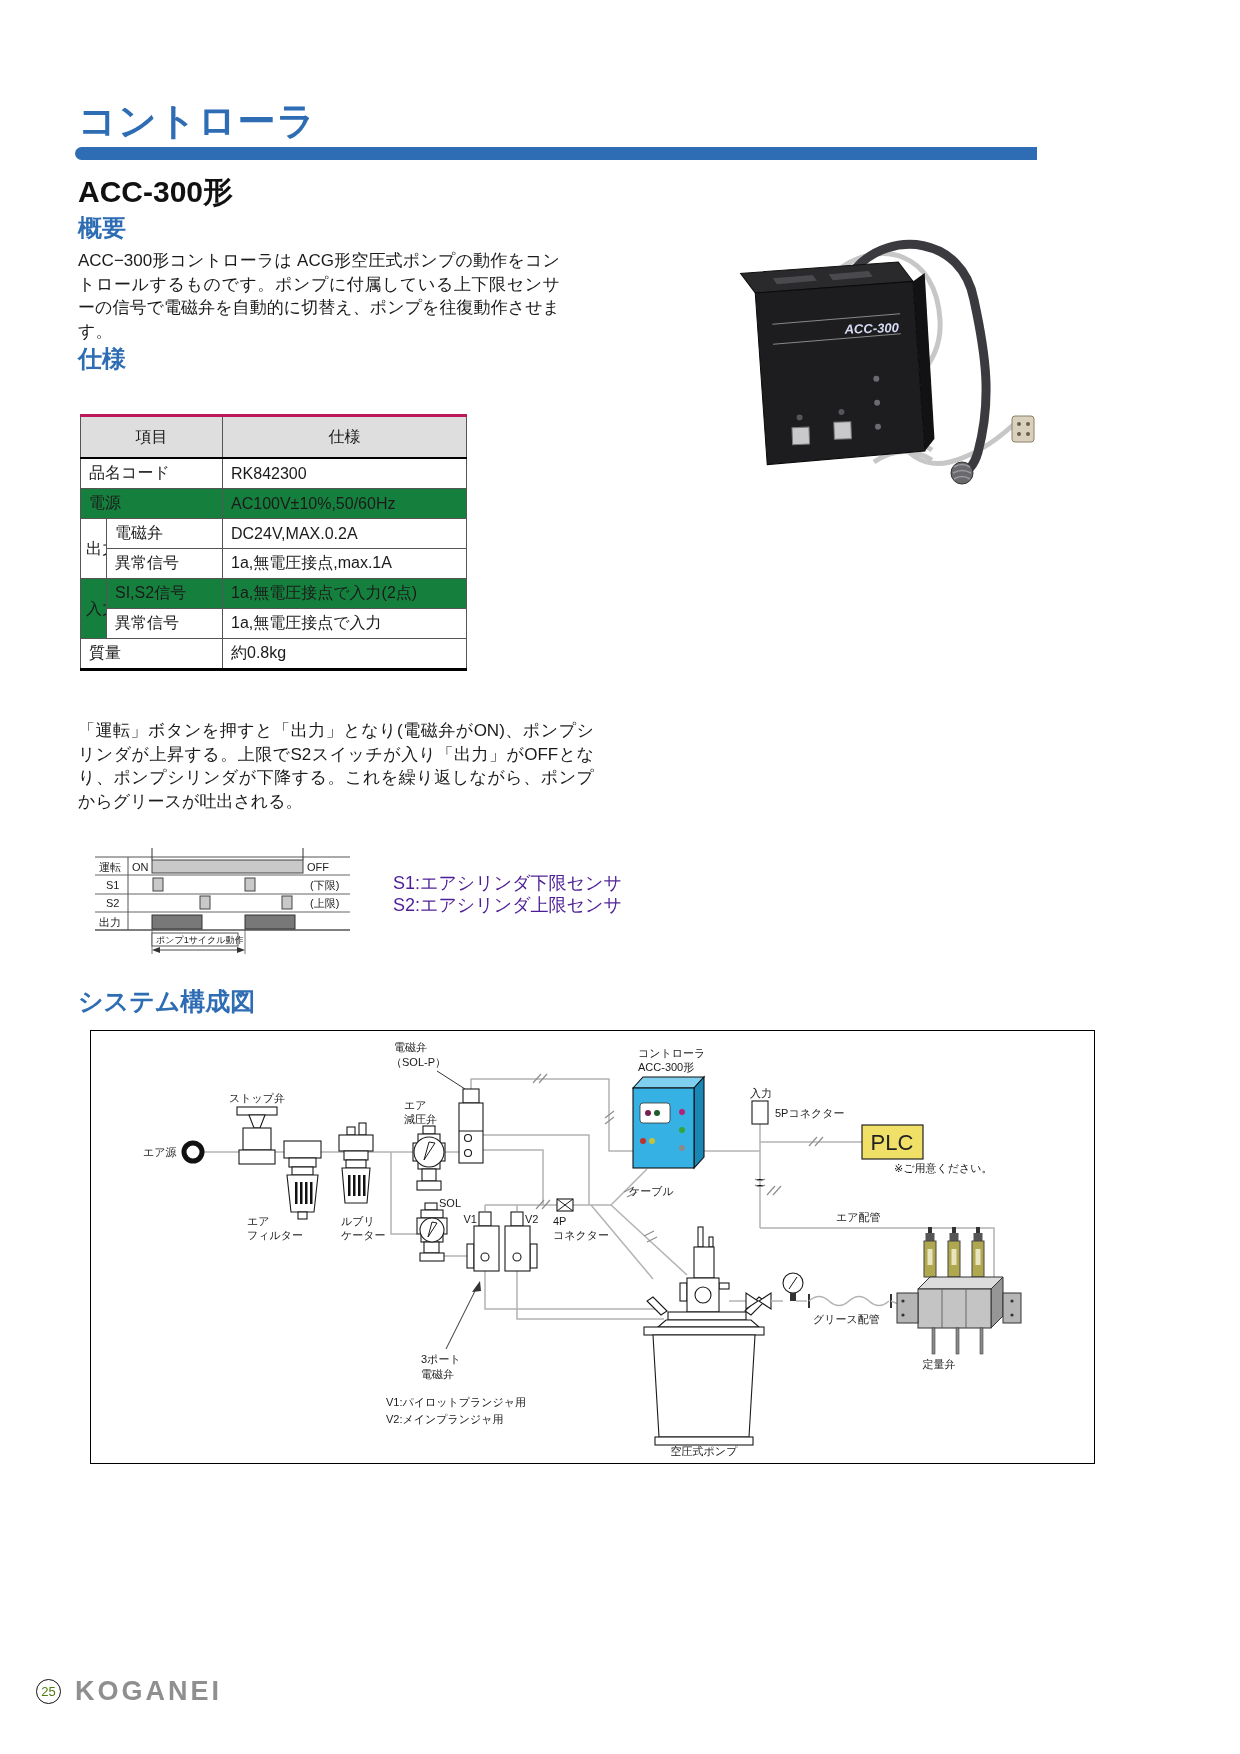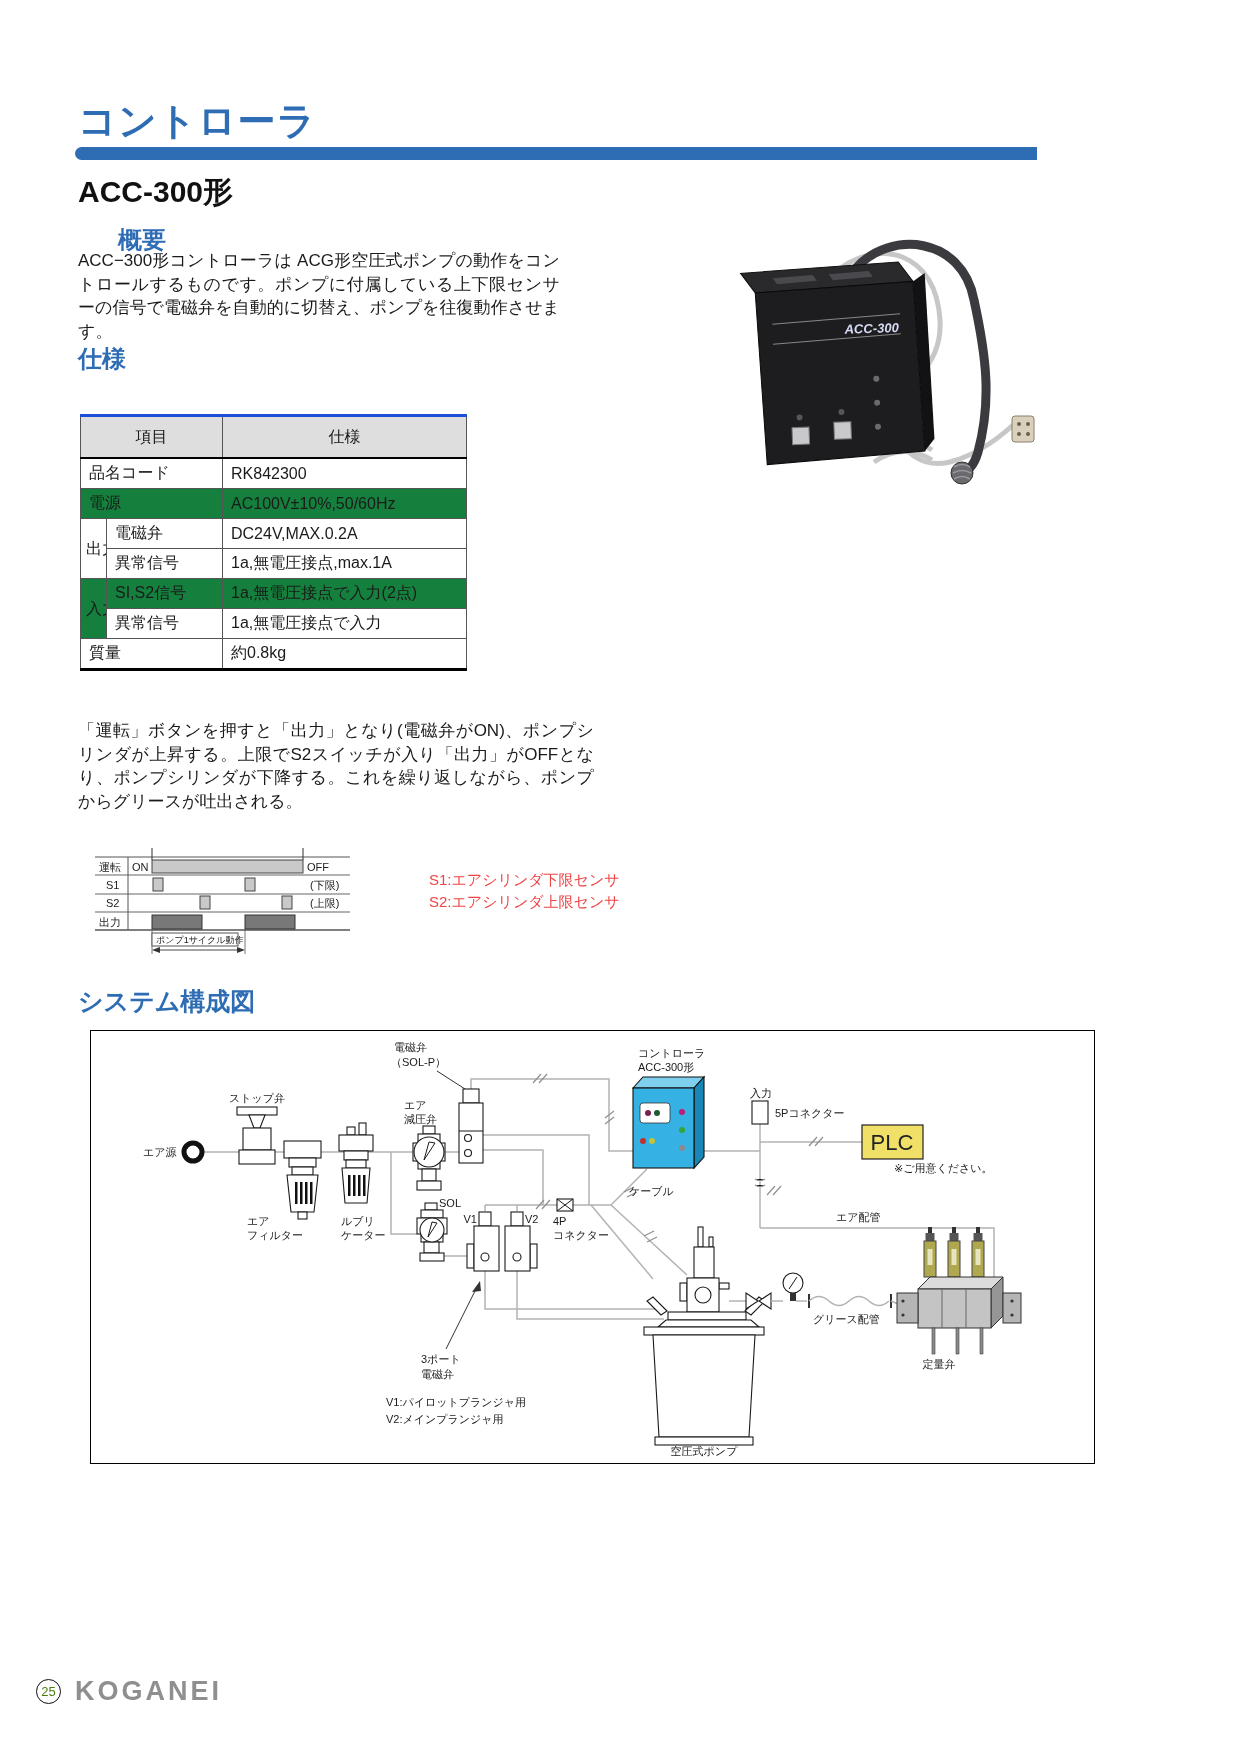--- a/index.html
+++ b/index.html
@@ -3,34 +3,34 @@
 <meta charset="utf-8">
 <style>
   html,body{margin:0;padding:0;background:#e8e8e8;}
   #page{position:relative;width:1240px;height:1754px;background:#ffffff;overflow:hidden;
         font-family:"Liberation Sans","DejaVu Sans",sans-serif;color:#1a1a1a;}
   .abs{position:absolute;}
   .h-blue{color:#2e6db4;font-weight:bold;}
   #doc-title{left:78px;top:96px;font-size:38px;letter-spacing:1px;}
   #title-bar{left:75px;top:147px;width:962px;height:13px;background:#2e6db4;border-radius:7px 0 0 7px;}
   #model-title{left:78px;top:172px;font-size:30px;font-weight:bold;color:#111;}
-  #overview-h{left:78px;top:224px;font-size:24px;margin-left:40px;}
+  #overview-h{left:78px;top:212px;font-size:24px;}
   #overview-body{left:78px;top:249px;width:482px;font-size:17px;line-height:23.5px;text-align:justify;}
   #specs-h{left:78px;top:343px;font-size:24px;}
-  .spec-table{border-collapse:collapse;border-top:3px solid #1d4ed8;border-bottom:3px solid #000;
+  .spec-table{border-collapse:collapse;border-top:3px solid #be185d;border-bottom:3px solid #000;
               font-size:16px;table-layout:fixed;}
   .spec-table td,.spec-table th{border:1px solid #555;padding:2px 8px;text-align:left;font-weight:normal;
               height:25px;white-space:nowrap;overflow:hidden;}
   .spec-table tr.head th{background:#dedede;border-bottom:2px solid #000;text-align:center;height:36px;}
   .spec-table tr.shade td{background:#15803d;}
   .spec-table td.group{background:#fff;width:26px;word-break:break-all;line-height:1.2;text-align:center;padding:2px 5px;}
   #opchart-h{left:78px;top:685px;font-size:25px;}
   #opchart-note{font-size:18px;font-weight:normal;color:#222;}
   #opchart-body{left:78px;top:719px;width:516px;font-size:17px;line-height:23.5px;text-align:justify;}
-  .legend-line{font-size:15px;color:#ef4444;margin-left:36px;}
+  .legend-line{font-size:18px;color:#4c1d95;}
   #sys-h{left:78px;top:985px;font-size:25px;}
   #sys-box{left:90px;top:1030px;width:1003px;height:432px;border:1px solid #000;}
   .dlbl{font-size:11px;fill:#1a1a1a;}
   .dlbl-m{font-size:11px;fill:#1a1a1a;text-anchor:middle;}
   .pipe{stroke:#b3b3b3;stroke-width:1.5;fill:none;}
   .blk{stroke:#1a1a1a;stroke-width:1.1;fill:#ffffff;}
   .thin{stroke:#1a1a1a;stroke-width:1;fill:none;}
   .brk{stroke:#8f8f8f;stroke-width:1.2;}
   #footer{left:36px;top:1676px;display:flex;align-items:center;gap:14px;}
   #page-num{width:23px;height:23px;border:1.6px solid #111;border-radius:50%;display:flex;

